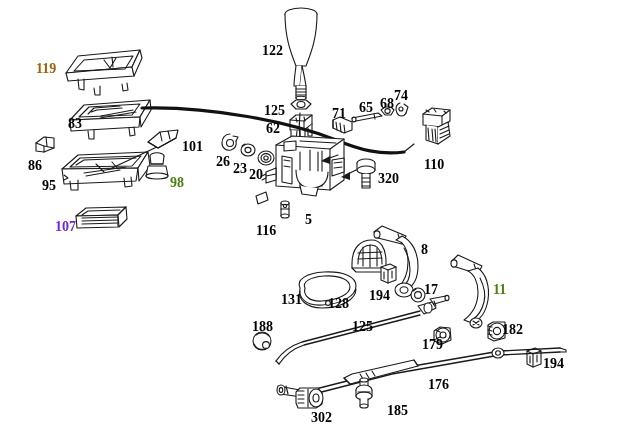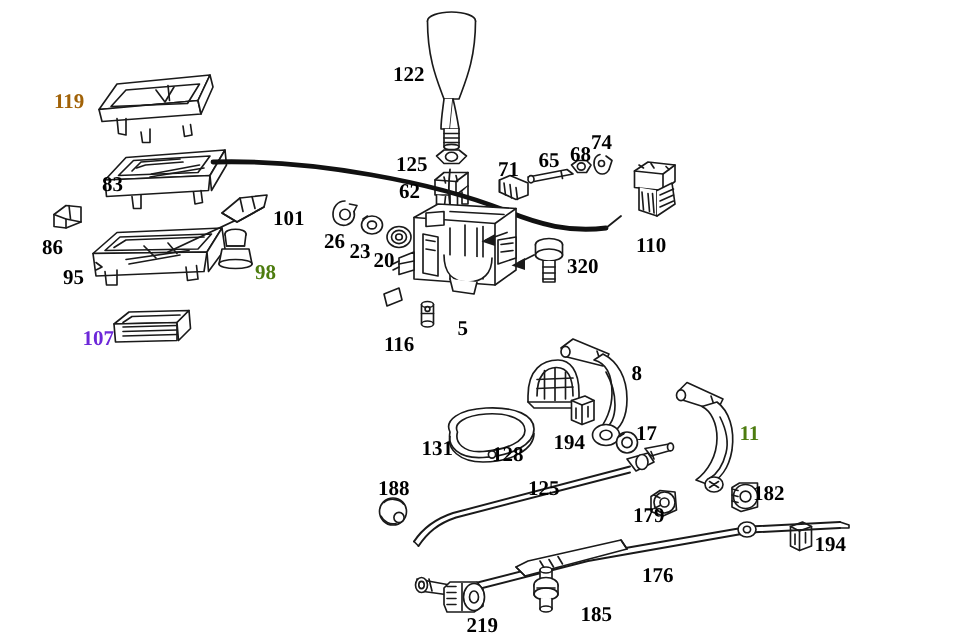--- a/index.html
+++ b/index.html
@@ -377,17 +377,17 @@
       <div class="lbl" style="left: 421px; top: 243px; color: rgb(0, 0, 0);">8</div>
       <div class="lbl" style="left: 424px; top: 283px; color: rgb(0, 0, 0);">17</div>
       <div class="lbl" style="left: 493px; top: 283px; color: #4d7c0f;">11</div>
       <div class="lbl" style="left: 281px; top: 293px; color: rgb(0, 0, 0); text-align: right;">131</div>
       <div class="lbl" style="left: 252px; top: 320px; color: rgb(0, 0, 0); text-align: center;">188</div>
       <div class="lbl" style="left: 352px; top: 320px; color: rgb(0, 0, 0);">125</div>
       <div class="lbl" style="left: 422px; top: 338px; color: rgb(0, 0, 0);">179</div>
       <div class="lbl" style="left: 502px; top: 323px; color: rgb(0, 0, 0);">182</div>
       <div class="lbl" style="left: 543px; top: 357px; color: rgb(0, 0, 0);">194</div>
       <div class="lbl" style="left: 428px; top: 378px; color: rgb(0, 0, 0);">176</div>
-      <div class="lbl" style="left: 311px; top: 411px; color: rgb(0, 0, 0);">219</div>
+      <div class="lbl" style="left: 311px; top: 411px; color: rgb(0, 0, 0);">302</div>
       <div class="lbl" style="left: 387px; top: 404px; color: rgb(0, 0, 0);">185</div>
     </div>
 
 </div>
 
 </body></html>

